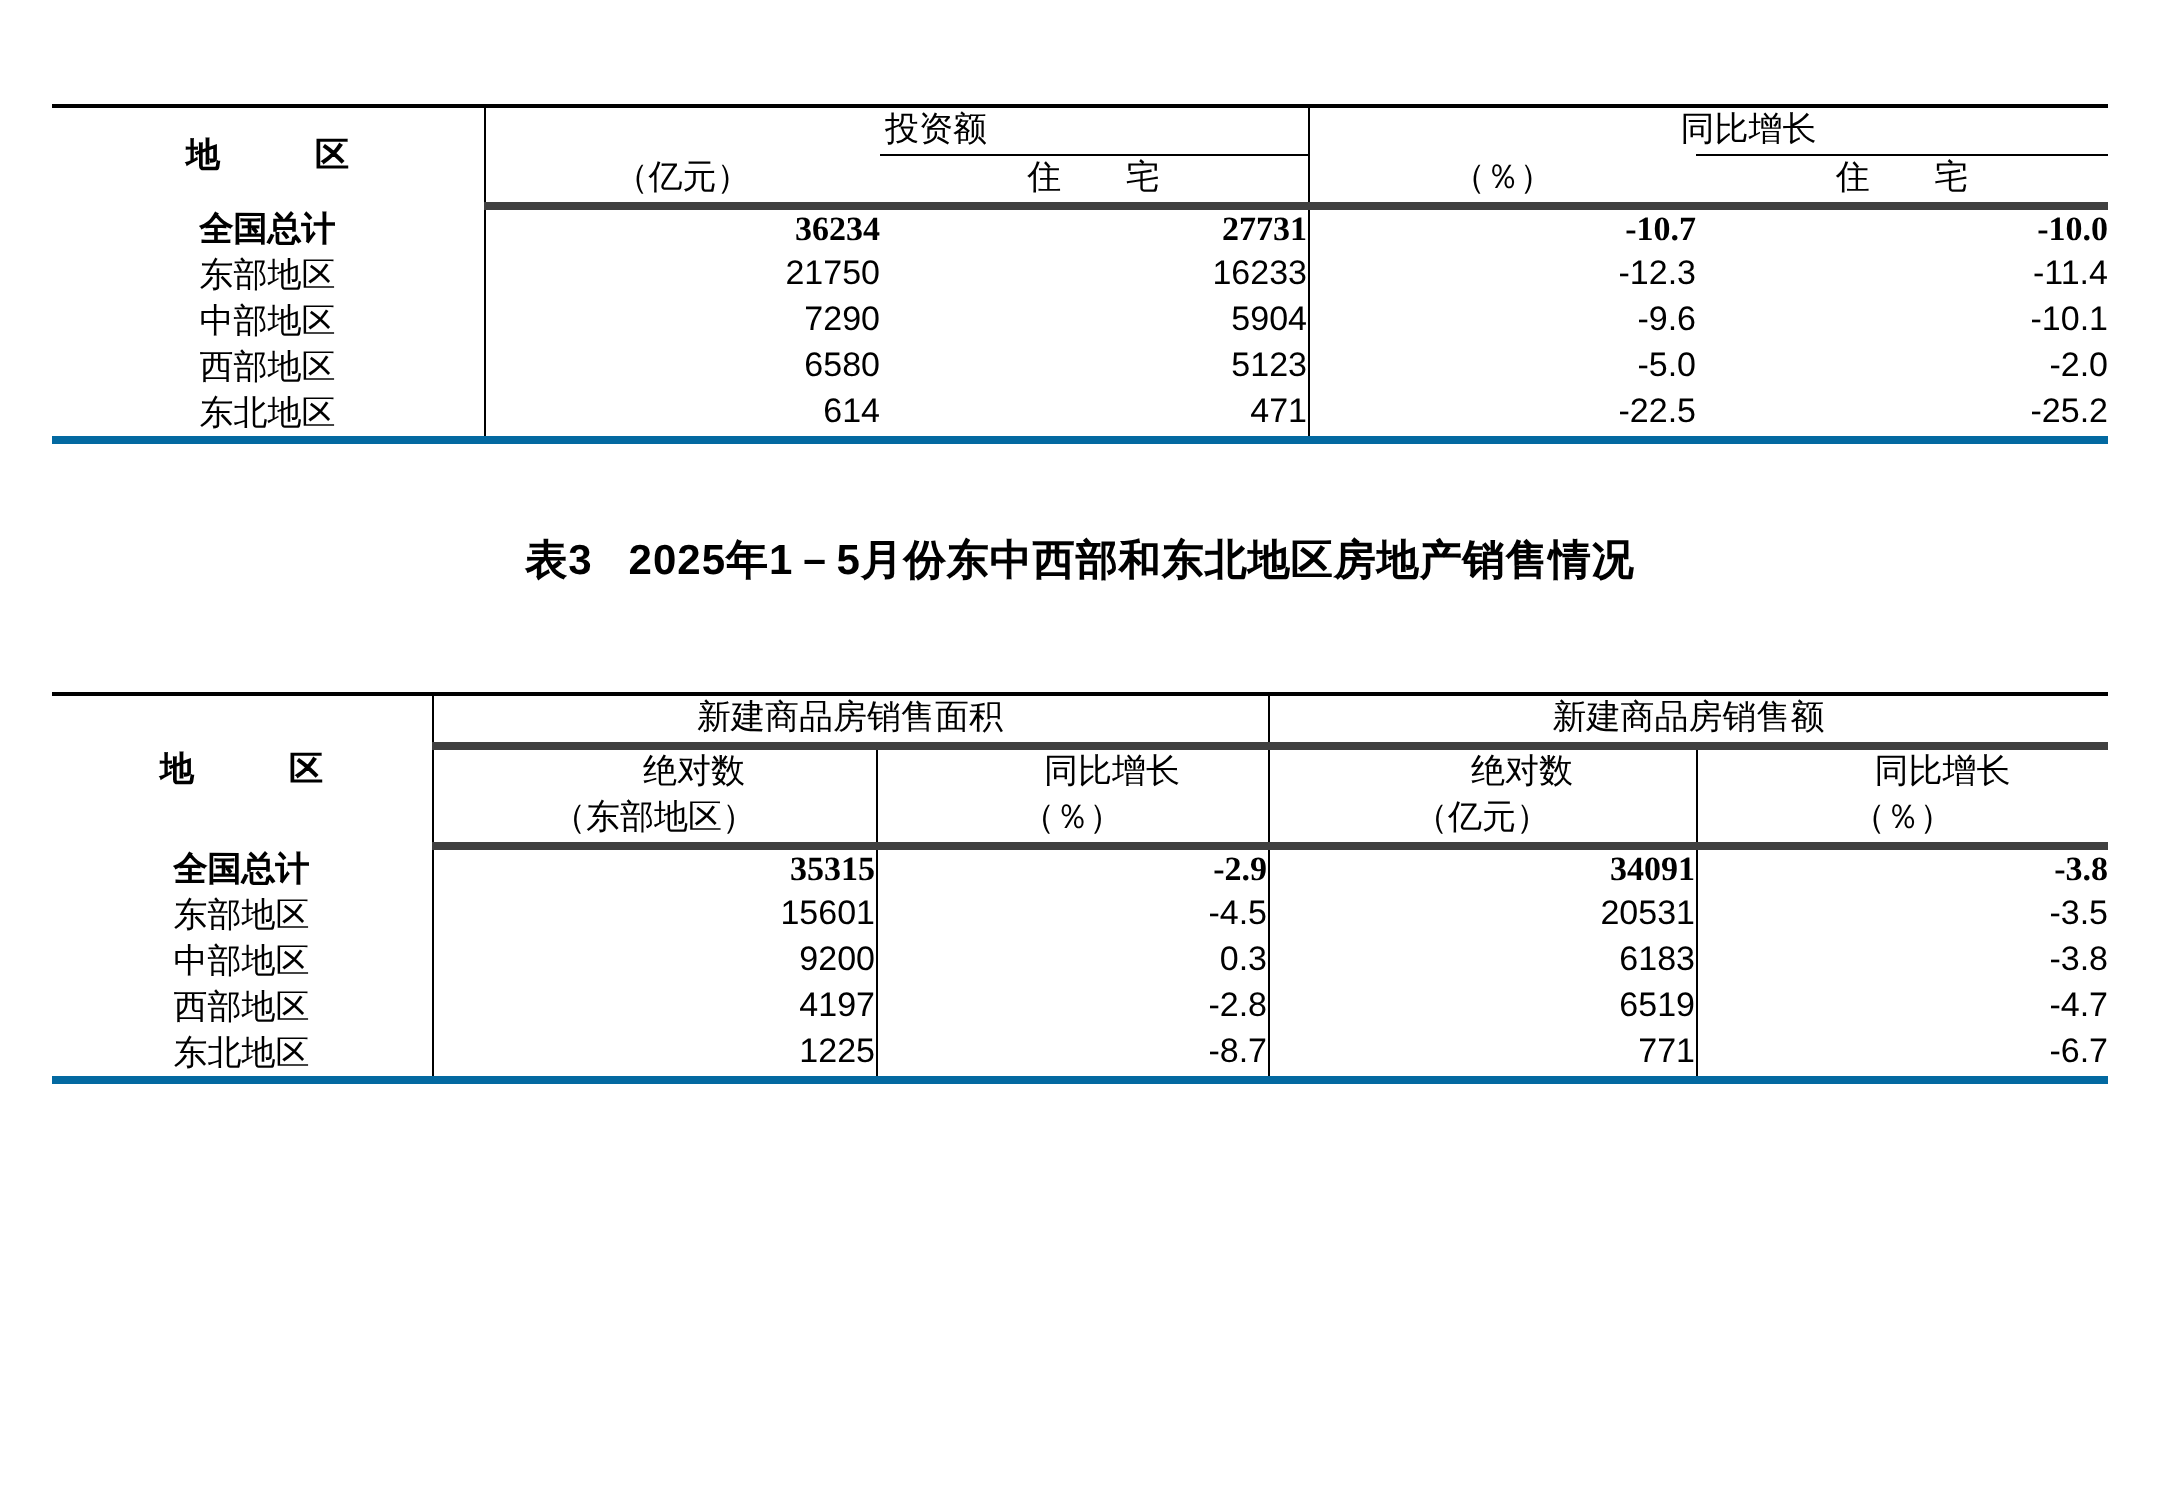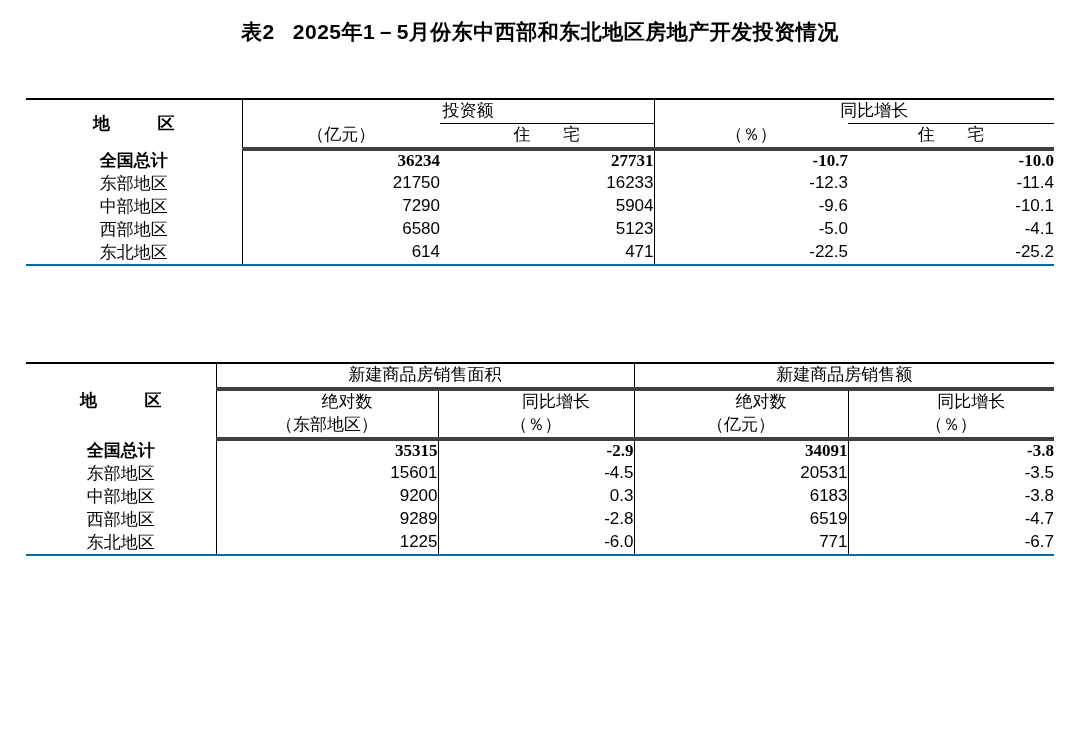--- a/index.html
+++ b/index.html
@@ -45,21 +45,21 @@
     table-layout: fixed;
     font-size: 17px;
   }
   table.stat td, table.stat th {
     padding: 0;
     margin: 0;
     font-weight: normal;
     vertical-align: middle;
   }
   .b-top { border-top: 2px solid #000; }
-  .b-bot { border-bottom: 2px solid #0369a1; }
+  .b-bot { border-bottom: 4px solid #0369a1; }
   .b-thin-bot { border-bottom: 4px solid #404040; }
   .b-left { border-left: 1px solid #000; }
   .b-right { border-right: 1px solid #000; }
 
   .hcell {
     text-align: center;
     font-family: "Liberation Sans", sans-serif;
     font-size: 17px;
     line-height: 1.35;
     padding: 4px 2px;
@@ -103,25 +103,20 @@
   .title3 { margin: 0 0 0 0; }
 
   .spacer-a { height: 52px; }
   .spacer-b { height: 44px; }
 </style>
 </head>
 <body>
 
 <div class="page">
 
-  <div class="title2">
-    <div class="table-title">
-      <span class="tnum">表2</span><span>2025年1－5月份东中西部和东北地区房地产开发投资情况</span>
-    </div>
-  </div>
 
   <div class="spacer-a"></div>
 
   <div class="tbl-wrap">
     <table class="stat" id="table2">
       <colgroup>
         <col style="width:216px">
         <col style="width:198px">
         <col style="width:214px">
         <col style="width:194px">
@@ -174,35 +169,40 @@
           <td class="num">7290</td>
           <td class="num">5904</td>
           <td class="num b-left">-9.6</td>
           <td class="num">-10.1</td>
         </tr>
         <tr>
           <td class="region b-right">西部地区</td>
           <td class="num">6580</td>
           <td class="num">5123</td>
           <td class="num b-left">-5.0</td>
-          <td class="num">-4.1</td>
+          <td class="num">-2.0</td>
         </tr>
         <tr>
           <td class="region b-right b-bot">东北地区</td>
           <td class="num b-bot">614</td>
           <td class="num b-bot">471</td>
           <td class="num b-left b-bot">-22.5</td>
           <td class="num b-bot">-25.2</td>
         </tr>
       </tbody>
     </table>
   </div>
 
   <div class="spacer-b"></div>
 
+  <div class="title3">
+    <div class="table-title">
+      <span class="tnum">表3</span><span>2025年1－5月份东中西部和东北地区房地产销售情况</span>
+    </div>
+  </div>
 
   <div class="spacer-a"></div>
 
   <div class="tbl-wrap">
     <table class="stat" id="table3">
       <colgroup>
         <col style="width:190px">
         <col style="width:222px">
         <col style="width:196px">
         <col style="width:214px">
@@ -255,29 +255,29 @@
         </tr>
         <tr>
           <td class="region b-right">中部地区</td>
           <td class="num">9200</td>
           <td class="num b-left">0.3</td>
           <td class="num b-left">6183</td>
           <td class="num b-left">-3.8</td>
         </tr>
         <tr>
           <td class="region b-right">西部地区</td>
-          <td class="num">9289</td>
+          <td class="num">4197</td>
           <td class="num b-left">-2.8</td>
           <td class="num b-left">6519</td>
           <td class="num b-left">-4.7</td>
         </tr>
         <tr>
           <td class="region b-right b-bot">东北地区</td>
           <td class="num b-bot">1225</td>
-          <td class="num b-left b-bot">-6.0</td>
+          <td class="num b-left b-bot">-8.7</td>
           <td class="num b-left b-bot">771</td>
           <td class="num b-left b-bot">-6.7</td>
         </tr>
       </tbody>
     </table>
   </div>
 
 </div>
 
 </body></html>

